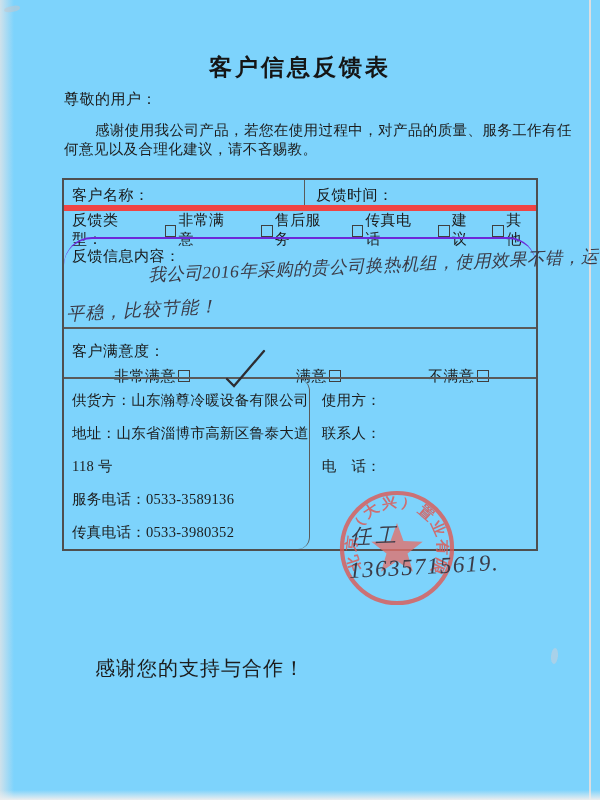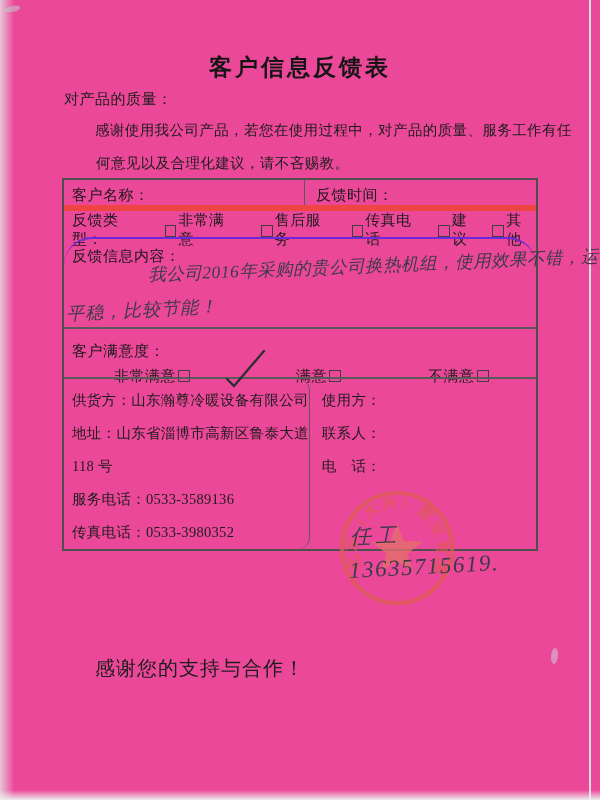--- a/index.html
+++ b/index.html
@@ -1,34 +1,34 @@
 <!DOCTYPE html>
 <html><head>
 <meta charset="utf-8">
 <style>
   * { margin:0; padding:0; box-sizing:border-box; }
   html,body { width:600px; height:800px; }
   body { font-family:"Liberation Serif","DejaVu Serif",serif; color:#1c1c1c; background:#f2f3f4; }
-  .scan { position:relative; width:600px; height:800px; background:#ec4899; overflow:hidden; }
+  .scan { position:relative; width:600px; height:800px; background:#7dd3fc; overflow:hidden; }
   
   .edge-left  { position:absolute; left:0; top:0; width:14px; height:100%;
                 background:linear-gradient(to right,#e3e5e7,rgba(255,255,255,0)); opacity:.8; }
   .edge-right { position:absolute; left:589px; top:0; width:2px; height:100%; background:#dcdee0; }
   .edge-bottom{ position:absolute; left:0; bottom:0; width:100%; height:10px;
                 background:linear-gradient(to top,#eceeef,rgba(255,255,255,0)); }
   .corner-mark{ position:absolute; left:4px; top:6px; width:16px; height:6px;
                 background:#c3c7cc; border-radius:60% 40% 50% 50%; opacity:.55; transform:rotate(-8deg); }
   .smudge     { position:absolute; left:551px; top:648px; width:7px; height:16px;
                 background:#ccd0d8; opacity:.55; border-radius:50%; transform:rotate(6deg); }
 
   .title { position:absolute; left:0; top:52px; width:100%; text-align:center;
            font-size:23px; font-weight:bold; letter-spacing:3px; color:#151515; }
   .salutation { position:absolute; left:64px; top:90px;  font-size:15px; letter-spacing:.5px; }
   .intro1     { position:absolute; left:95px; top:121px; font-size:14.5px; letter-spacing:.4px; }
-  .intro2     { position:absolute; left:64px; top:154px; font-size:14.5px; letter-spacing:.4px;margin-left:32px; }
+  .intro2     { position:absolute; left:64px; top:140px; font-size:14.5px; letter-spacing:.4px; }
   .closing    { position:absolute; left:95px; top:655px; font-size:20px; letter-spacing:1px; }
 
   
   .tbl { position:absolute; left:62px; top:178px; width:476px; height:373px;
          border:2px solid #4f4f4f; display:flex; flex-direction:column; }
   .row  { position:relative; }
   .r1 { height:32px; display:flex; }
   .r2 { height:32px; border-top:6px solid #ef4444; display:flex; align-items:flex-start; padding-left:8px; }
   .r3 { height:161px; border-top:2px solid #6d28d9;border-radius:28px; }
   .r4 { height:88px; border-top:2px solid #5a5a5a; }
@@ -69,21 +69,21 @@
 <body>
 
 <div class="scan">
   <div class="edge-left"></div>
   <div class="edge-right"></div>
   <div class="edge-bottom"></div>
   <div class="corner-mark"></div>
   <div class="smudge"></div>
 
   <div class="title">客户信息反馈表</div>
-  <div class="salutation">对产品的质量：</div>
+  <div class="salutation">尊敬的用户：</div>
   <div class="intro1">感谢使用我公司产品，若您在使用过程中，对产品的质量、服务工作有任</div>
   <div class="intro2">何意见以及合理化建议，请不吝赐教。</div>
 
   <div class="tbl">
 
     <div class="row r1">
       <div class="c-left">
         <span class="cell-label">客户名称：</span>
       </div>
       <div class="c-right">

